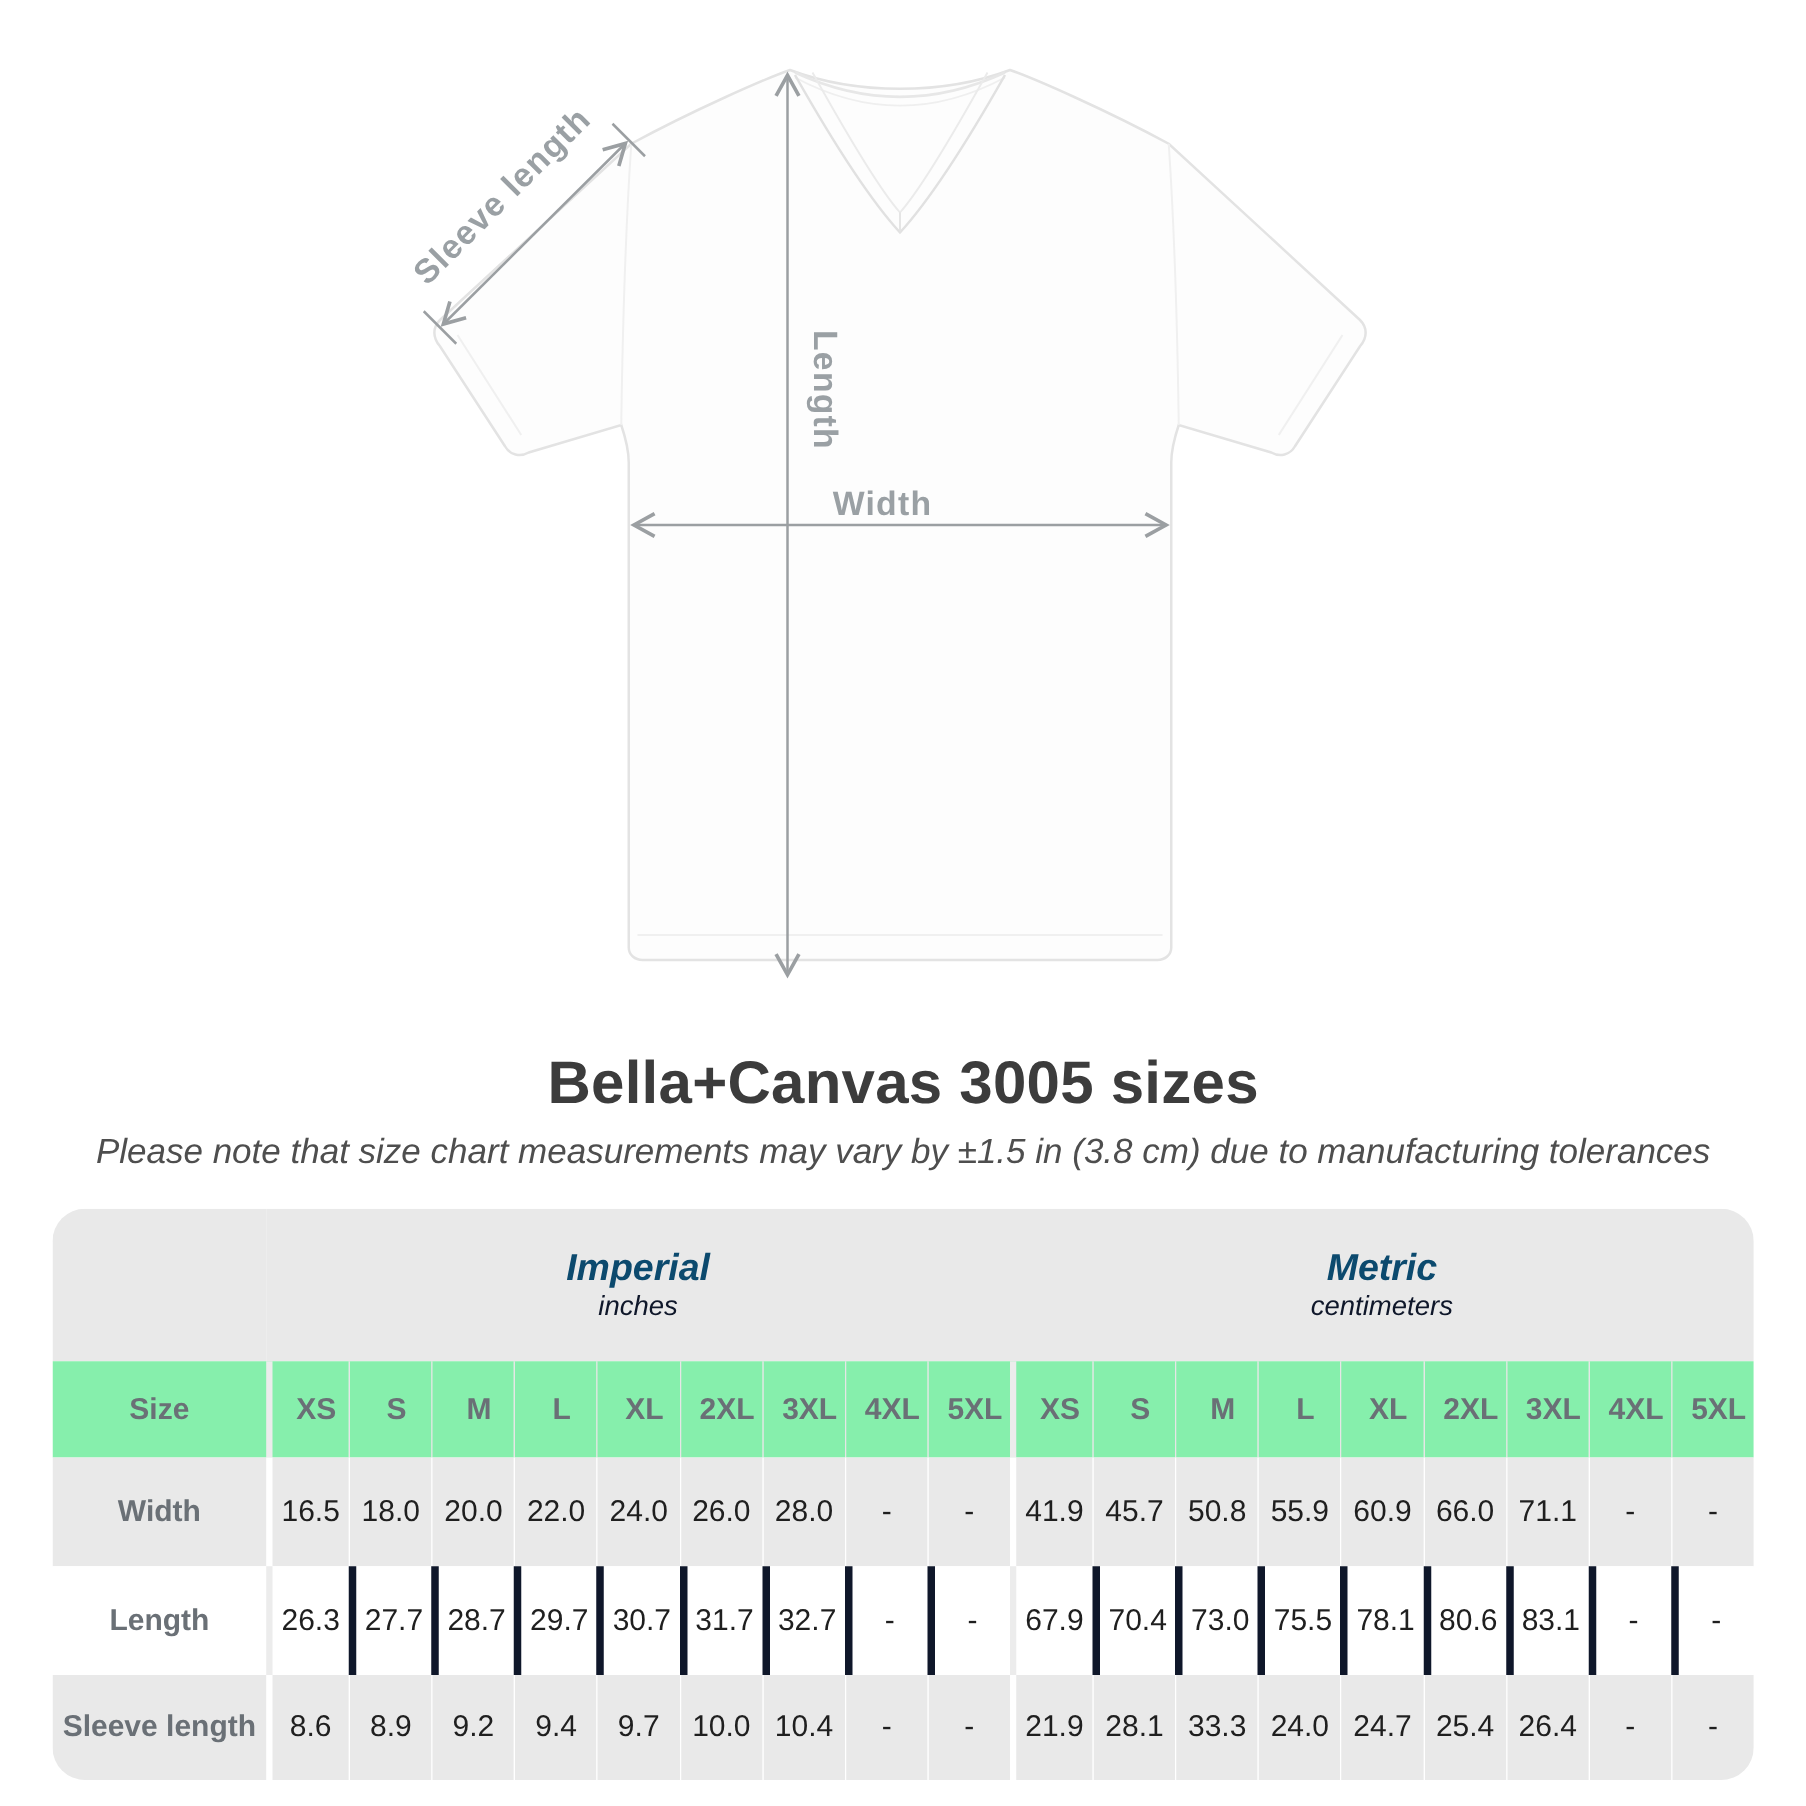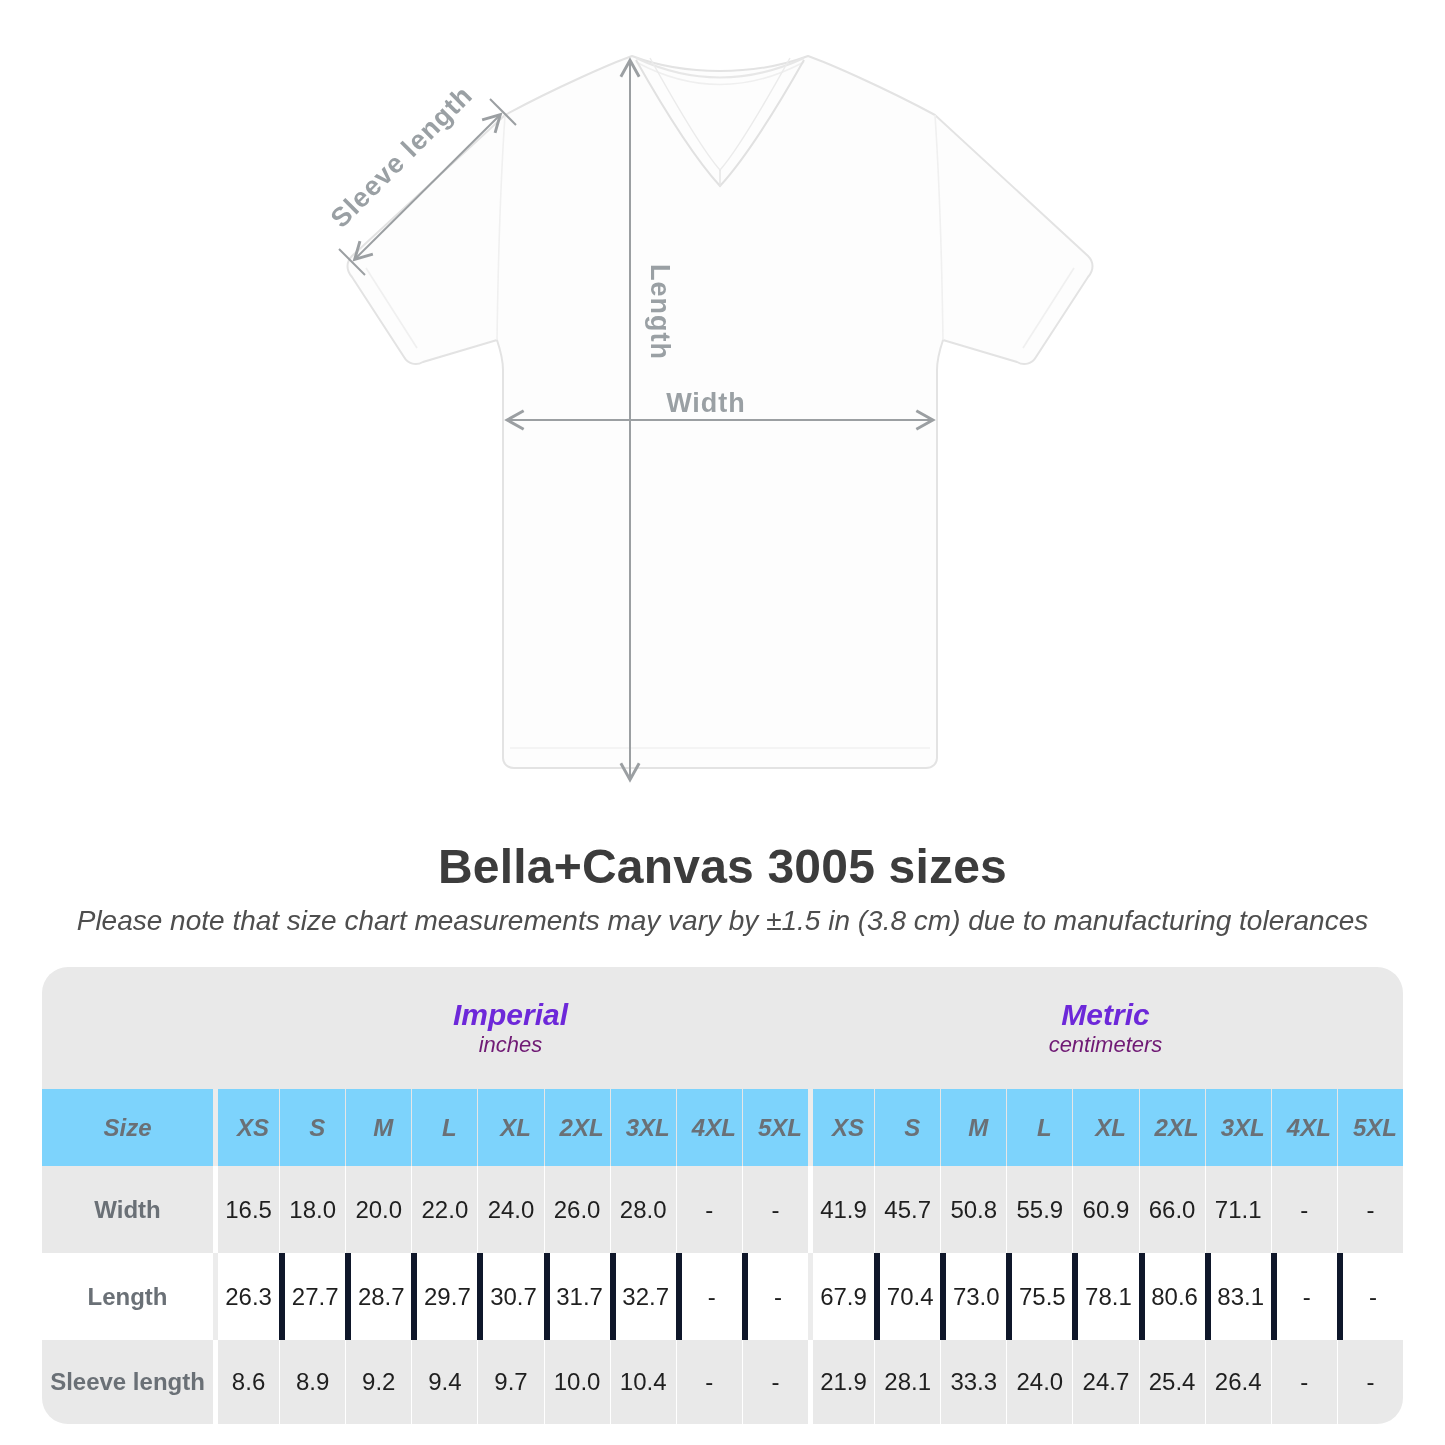--- a/index.html
+++ b/index.html
@@ -19,24 +19,24 @@
   }
 
   .table-wrap {
     width:1361px; margin:30px auto 0 auto;
     border-radius:26px; overflow:hidden;
   }
   table.size-table {
     width:100%; border-collapse:separate; border-spacing:0; table-layout:fixed;
   }
   tr.unit-row td { background:#e9e9e9; height:120px; vertical-align:middle; text-align:center; }
-  .unit-title { font-size:30px; font-weight:bold; font-style:italic; color:#6d28d9; }
-  .unit-sub   { font-size:22px; font-style:italic; color:#701a75; }
-
-  tr.size-row td { height:75px; background:#7dd3fc;font-style:italic; }
+  .unit-title { font-size:30px; font-weight:bold; font-style:italic; color:#0c4a6e; }
+  .unit-sub   { font-size:22px; font-style:italic; color:#0f172a; }
+
+  tr.size-row td { height:75px; background:#86efac; }
   tr.data-row td { height:85px; }
   tr.row-white td { background:#ffffff; }
   tr.row-gray  td { background:#e9e9e9; }
   tr.last-row td { height:82px; }
 
   td { text-align:center; vertical-align:middle; font-size:24px; }
   td.label-cell { font-weight:bold; color:#6a7076; }
   tr.size-row td.size-cell { font-weight:bold; color:#6a7076;padding-left:10px; }
   td.value-cell { color:#1f1f1f; font-weight:400; }
 

